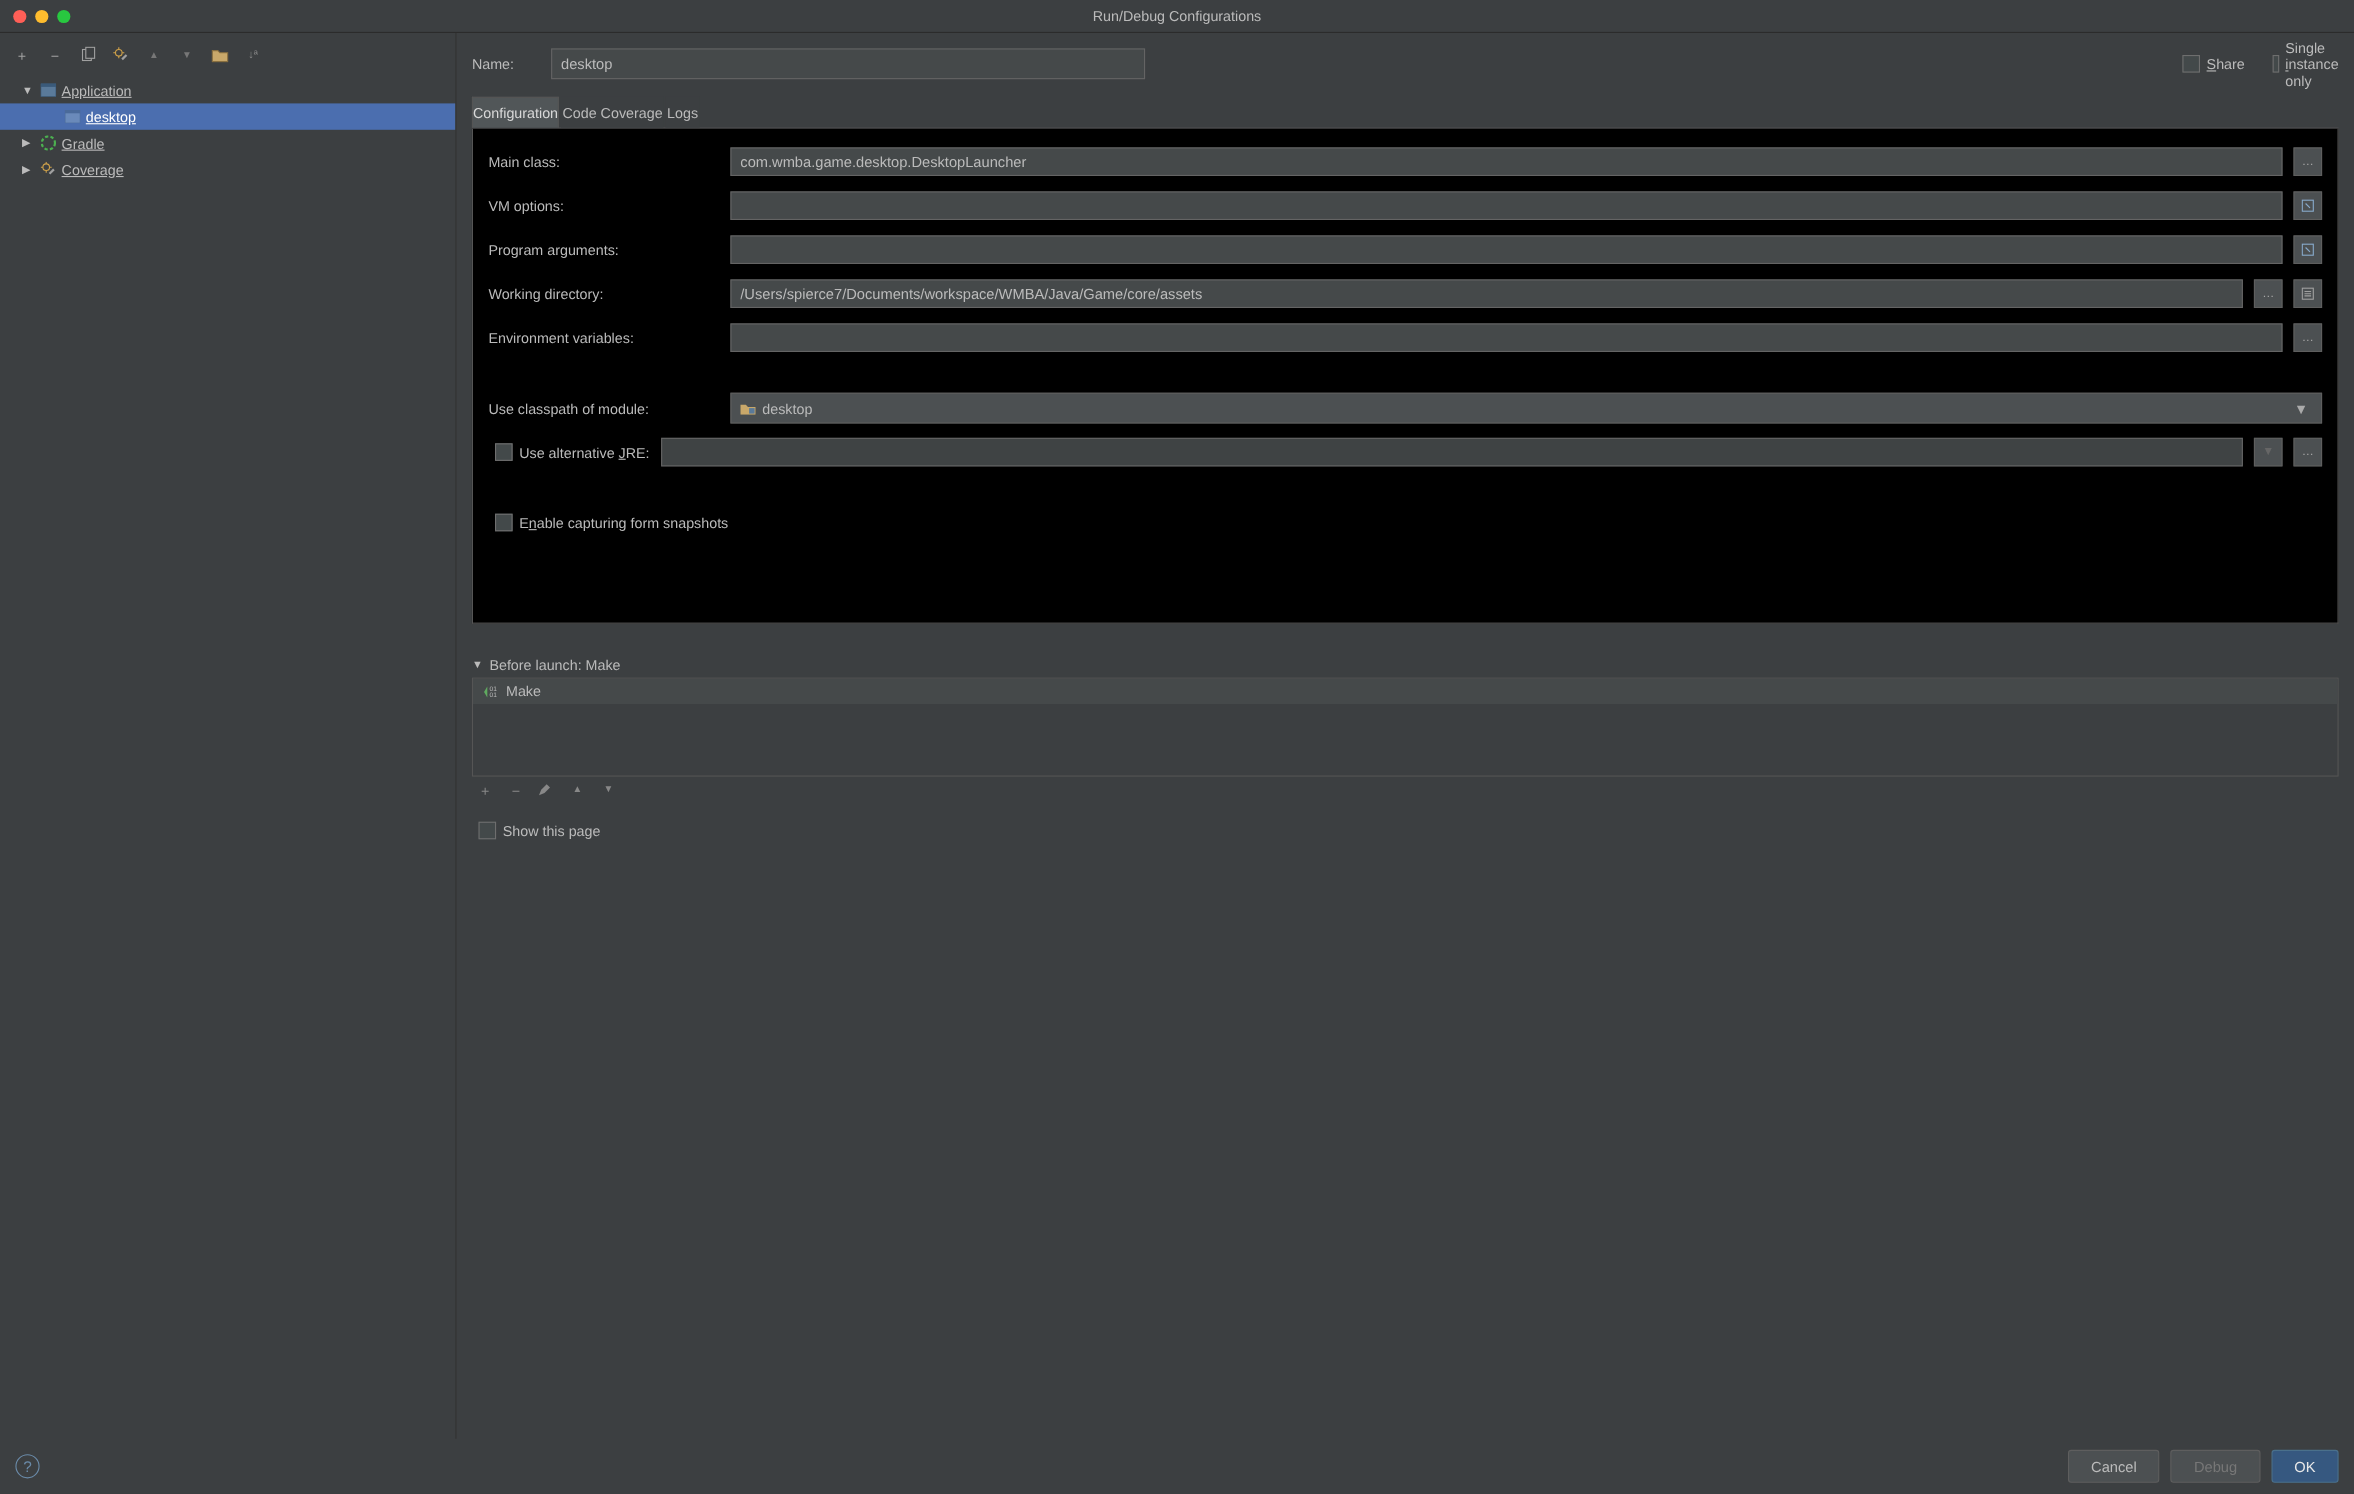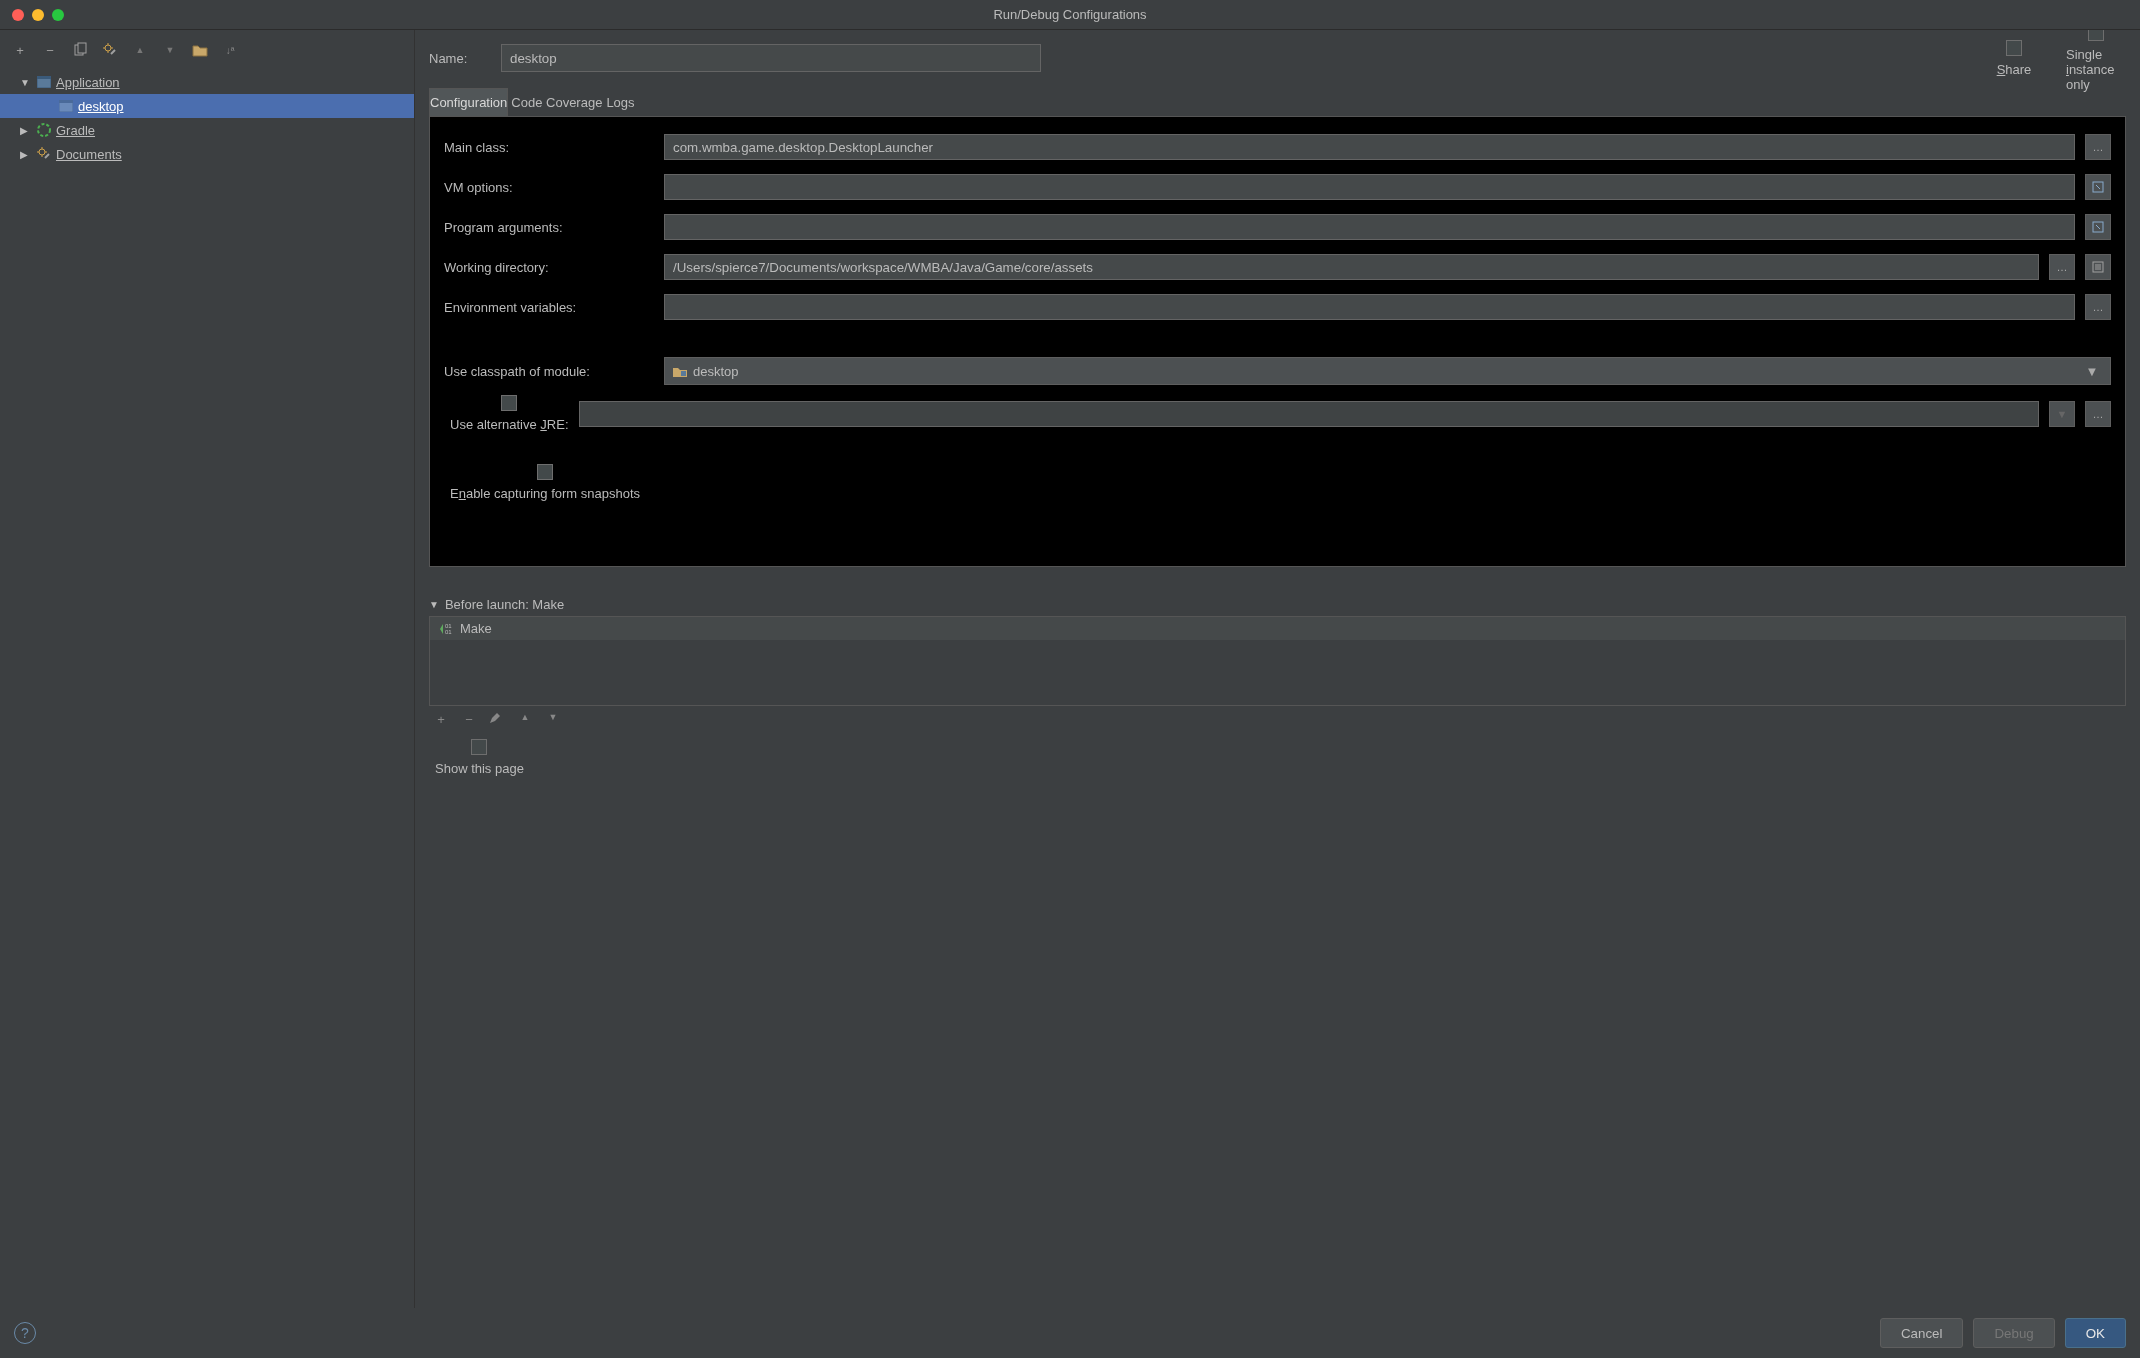--- a/index.html
+++ b/index.html
@@ -30,21 +30,21 @@
 .tree-toggle { width: 12px; color: #bbb; font-size: 10px; }
 .tree-icon { width: 16px; height: 16px; display: flex; align-items: center; justify-content: center; }
 .tree-label { white-space: nowrap; text-decoration: underline; }
 
 .right-panel { flex: 1; display: flex; flex-direction: column; padding: 8px 14px 0 14px; }
 
 .name-row { display: flex; align-items: center; gap: 12px; height: 40px; }
 .name-row label { width: 60px; }
 .name-row input { flex: 0 0 540px; height: 28px; background: #45494a; border: 1px solid #646464; color: #bbb; padding: 0 8px; }
 .name-row .spacer { flex: 1; }
-.chk { display: flex; align-items: center; gap: 6px; color: #bbb; flex-direction: column; }
+.chk { display: flex; align-items: center; gap: 6px; color: #bbb; }
 .chk .box { width: 16px; height: 16px; border: 1px solid #6e6e6e; background: #43494a; }
 .chk .ul { text-decoration: underline; }
 
 .tabs { display: flex; border-bottom: 1px solid #555; margin-top: 10px; }
 .tab { padding: 6px 0; cursor: pointer; color: #bbb; border: 1px solid transparent; border-bottom: none; margin-right: 2px; background: #3c3f41; }
 .tab.active { background: #515658; border-color: #555; color: #d8d8d8; font-weight: 500; }
 
 .config-body { background: #000000; border: 1px solid #555; border-top: none; padding: 14px 14px 30px 14px; display: flex; flex-direction: column; gap: 8px; height: 450px; }
 
 .form-row { display: flex; align-items: center; gap: 10px; min-height: 32px; }
@@ -147,21 +147,21 @@
         </div>
         <div class="tree-row depth1">
           <span class="tree-toggle">▶</span>
           <span class="tree-icon">
             <svg width="14" height="14" viewBox="0 0 14 14">
                 <circle cx="5" cy="5" r="3" fill="none" stroke="#d0a24a"></circle>
                 <path d="M5 0v2M5 8v2M0 5h2M8 5h2" stroke="#d0a24a"></path>
                 <path d="M8 11l4-4" stroke="#a0a0a0" stroke-width="2"></path>
               </svg>
           </span>
-          <span class="tree-label">Documents</span>
+          <span class="tree-label">Coverage</span>
         </div>
       </div>
     </div>
 
     <div class="right-panel">
       <div class="name-row">
         <label>Name:</label>
         <input type="text" value="desktop" style="">
         <div class="spacer"></div>
         <label class="chk">

